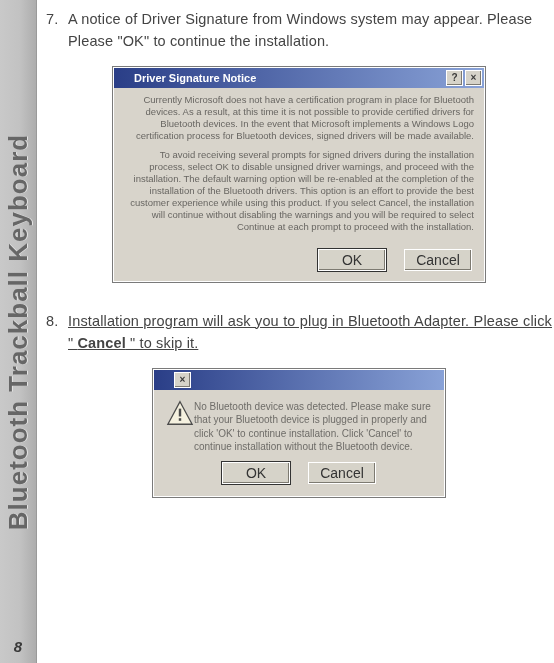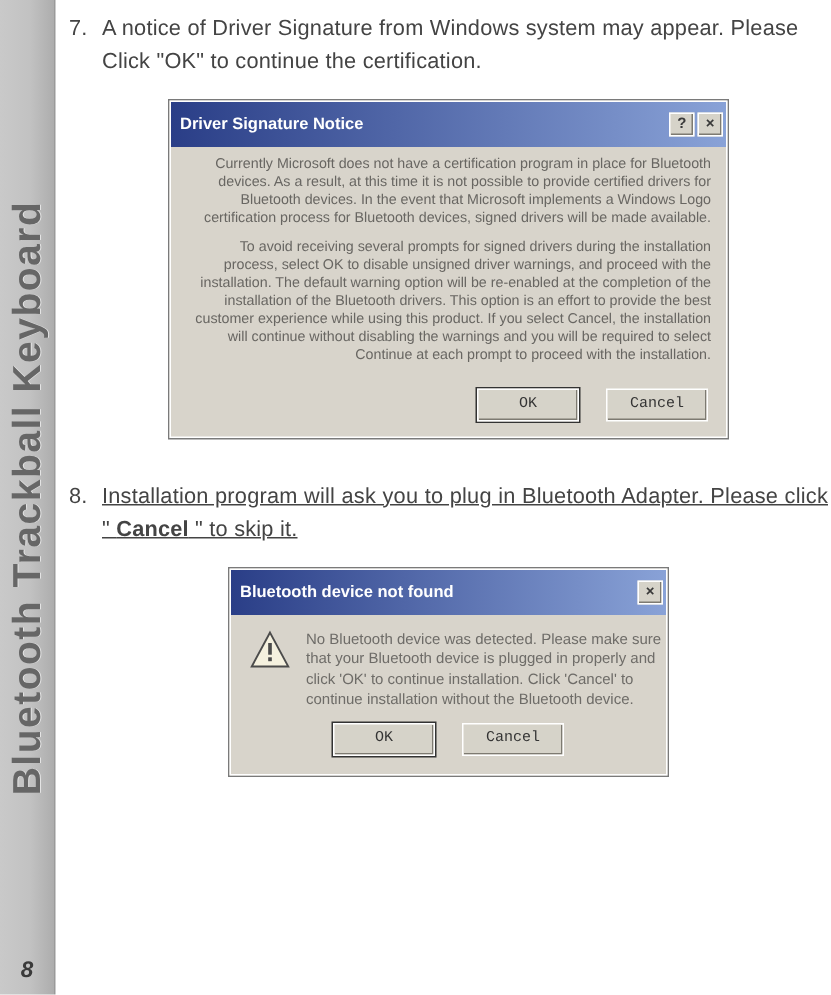--- a/index.html
+++ b/index.html
@@ -83,22 +83,22 @@
   .dlg{
     background:var(--dlg-bg);
     border:1px solid #ffffff;
     box-shadow:0 0 0 1px #7a7a7a;
     font-family:Tahoma,Verdana,sans-serif;
     color:var(--dlg-body-font);
     font-size:9.5px;
   }
   .dlg .titlebar{
     display:flex;align-items:center;justify-content:space-between;
-    height:30px;
-    padding:0 2px 0 6px;
+    height:20px;
+    padding:0 2px 0 20px;
     background:linear-gradient(90deg,var(--dlg-title-a),var(--dlg-title-b));
     color:var(--dlg-title-t);
     font-size:11px;font-weight:bold;
   }
   .dlg .titlebtns{display:flex;gap:2px;}
   .tbtn{
     width:15px;height:14px;
     background:#d6d3c9;
     border:1px solid #fff;
     box-shadow:inset -1px -1px 0 #7d7a71;
@@ -111,45 +111,45 @@
   .dlg .btnbar{
     display:flex;justify-content:flex-end;gap:18px;
     padding:4px 12px 10px 10px;
   }
   .wbtn{
     min-width:66px;height:20px;
     background:#d6d3c9;
     border:1px solid #fff;
     box-shadow:inset -1px -1px 0 #7d7a71;
     display:flex;align-items:center;justify-content:center;
-    font-family:Liberation Mono, monospace;font-size:10px;color:#343434;
+    font-family:Liberation Sans, sans-serif;font-size:14px;color:#343434;
   }
   .wbtn.default{box-shadow:inset -1px -1px 0 #7d7a71,0 0 0 1px #333;}
   
-  .dlg2 .body{display:flex;gap:10px;padding:10px 3px 6px 12px;font-size:10px;}
+  .dlg2 .body{display:flex;padding:10px 3px 6px 12px;font-size:10px;}
   .dlg2 .msg{flex:1;color:#6e6c68;line-height:1.35;}
   .warn{
     width:28px;height:26px;flex:0 0 auto;position:relative;
   }
   .warn svg{width:100%;height:100%;}
   .dlg2 .btnbar{justify-content:center;gap:18px;padding:2px 10px 12px 10px;}
 </style>
 </head>
 <body>
 
 <div class="sidetab">
   <div class="label">Bluetooth Trackball Keyboard</div>
   <div class="pg">8</div>
 </div>
 
 <div class="content">
 
   <div class="step">
     <div class="num">7.</div>
-    <div class="txt">A notice of Driver Signature from Windows system may appear.  Please Click "OK" to continue the certification.</div>
+    <div class="txt">A notice of Driver Signature from Windows system may appear.  Please Please "OK" to continue the installation.</div>
   </div>
 
   <div class="dlg-wrap">
     <div class="dlg" style="width:370px">
       <div class="titlebar">
         <span>Driver Signature Notice</span>
         <div class="titlebtns">
           <div class="tbtn">?</div>
           <div class="tbtn">×</div>
         </div>
@@ -168,21 +168,20 @@
   <div class="step justify">
     <div class="num">8.</div>
     <div class="txt">
       <span>Installation program will ask you to plug in Bluetooth Adapter. Please click " </span><b>Cancel</b><span> " to skip it.</span>
     </div>
   </div>
 
   <div class="dlg-wrap">
     <div class="dlg dlg2" style="width:290px">
       <div class="titlebar">
-        <span>Bluetooth device not found</span>
         <div class="titlebtns">
           <div class="tbtn">×</div>
         </div>
       </div>
       <div class="body">
         <div class="warn">
           <svg viewBox="0 0 32 30">
             <polygon points="16,2 30,28 2,28" fill="#f5f1df" stroke="#4b4b4b" stroke-width="1.5"></polygon>
             <rect x="14.6" y="10" width="2.8" height="9" fill="#4b4b4b"></rect>
             <rect x="14.6" y="21" width="2.8" height="3" fill="#4b4b4b"></rect>

